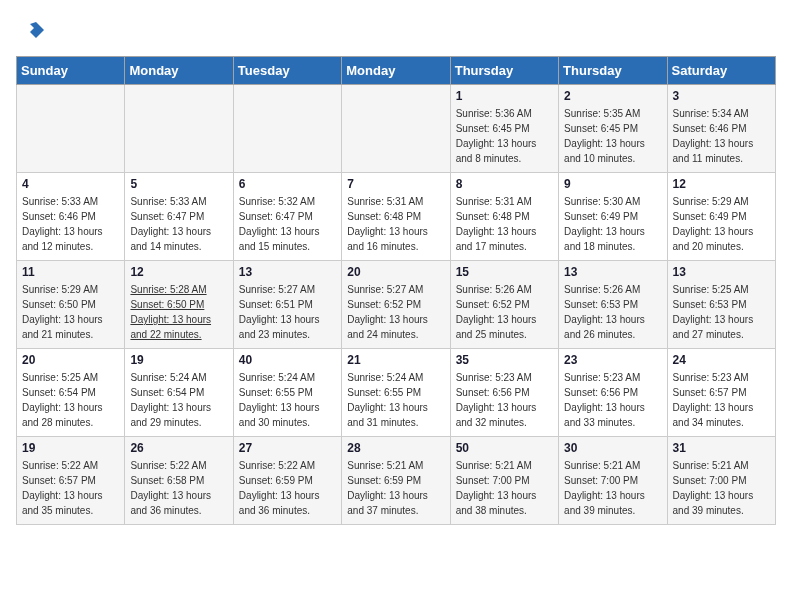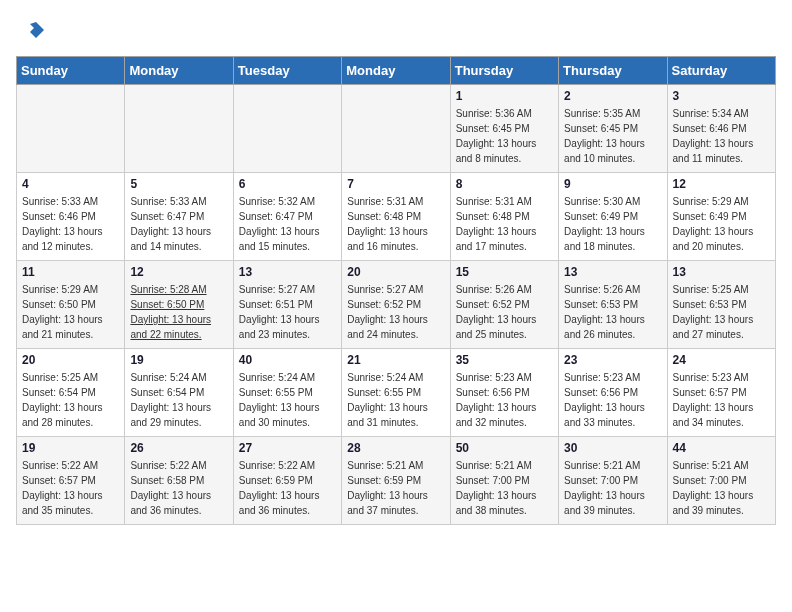--- a/index.html
+++ b/index.html
@@ -339,21 +339,21 @@
 and 38 minutes.</div>
         </td>
         <td>
           <div class="day-number">30</div>
           <div class="day-info" style="white-space: pre-line;">Sunrise: 5:21 AM
 Sunset: 7:00 PM
 Daylight: 13 hours
 and 39 minutes.</div>
         </td>
         <td>
-          <div class="day-number">44</div>
+          <div class="day-number">31</div>
           <div class="day-info" style="white-space: pre-line;">Sunrise: 5:21 AM
 Sunset: 7:00 PM
 Daylight: 13 hours
 and 39 minutes.</div>
         </td>
       </tr>
     </tbody>
 </table>
 
 </body></html>

